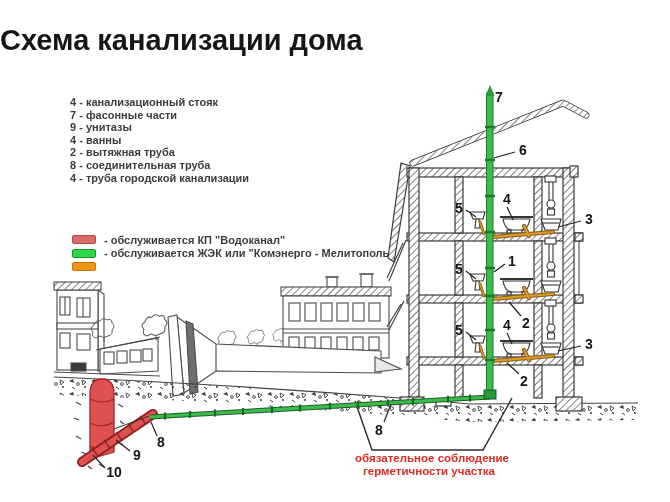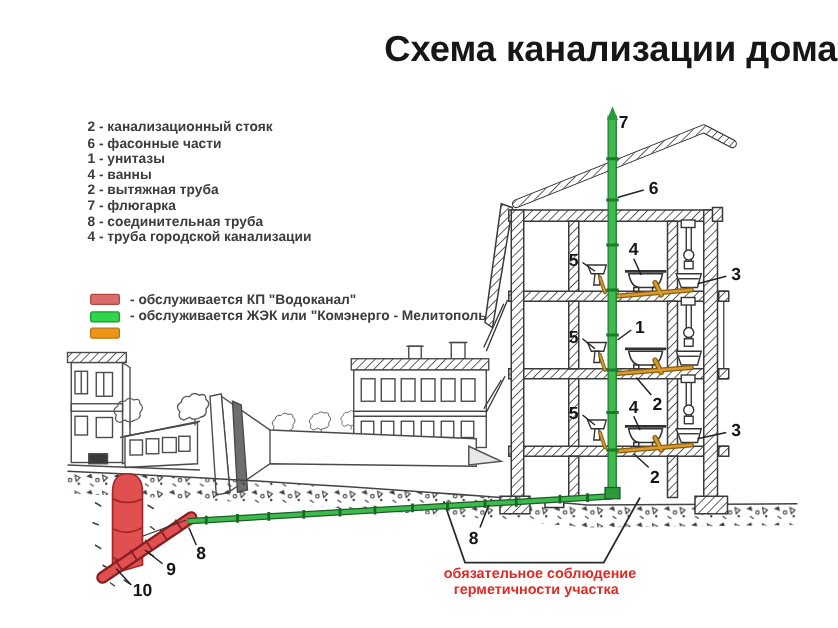--- a/index.html
+++ b/index.html
@@ -1,21 +1,21 @@
 <!DOCTYPE html>
 <html><head>
 <meta charset="utf-8">
 <style>
   html,body{margin:0;padding:0;}
   body{
     width:670px;height:502px;position:relative;background:#ffffff;overflow:hidden;
     font-family:"Liberation Sans", sans-serif;
   }
   .title{
-    position:absolute;top:24px;left:0;right:0;text-align:right;
+    position:absolute;top:24px;left:0;right:0;text-align:left;
     font-size:29px;font-weight:bold;color:#161616;letter-spacing:0;
   }
   .legend{
     position:absolute;left:70px;top:96px;
     font-size:11px;font-weight:bold;color:#3c3c3c;line-height:12.6px;white-space:nowrap;
   }
   .svc{
     position:absolute;left:72px;top:233px;font-size:11px;font-weight:bold;color:#3c3c3c;
   }
   .svc-row{display:flex;align-items:center;height:13.4px;white-space:nowrap;}
@@ -25,26 +25,25 @@
   }
   svg text.num{font-family:"Liberation Sans",sans-serif;font-size:14px;font-weight:bold;fill:#161616;}
   svg text.note{font-family:"Liberation Sans",sans-serif;font-size:11.5px;font-weight:bold;fill:#de2b24;}
 </style>
 </head>
 <body>
 
 <div class="title">Схема канализации дома</div>
 
 <div class="legend">
-  <div>2 - канализационный стояк</div>
-  <div>6 - фасонные части</div>
-  <div>1 - унитазы</div>
+  <div>4 - канализационный стояк</div>
+  <div>7 - фасонные части</div>
+  <div>9 - унитазы</div>
   <div>4 - ванны</div>
   <div>2 - вытяжная труба</div>
-  <div>7 - флюгарка</div>
   <div>8 - соединительная труба</div>
   <div>4 - труба городской канализации</div>
 </div>
 
 <div class="svc">
   <div class="svc-row">
     <span class="swatch" style="background: rgb(217, 107, 107); border-color: rgb(180, 72, 63);"></span>
     <span>- обслуживается КП "Водоканал"</span>
   </div>
   <div class="svc-row">

